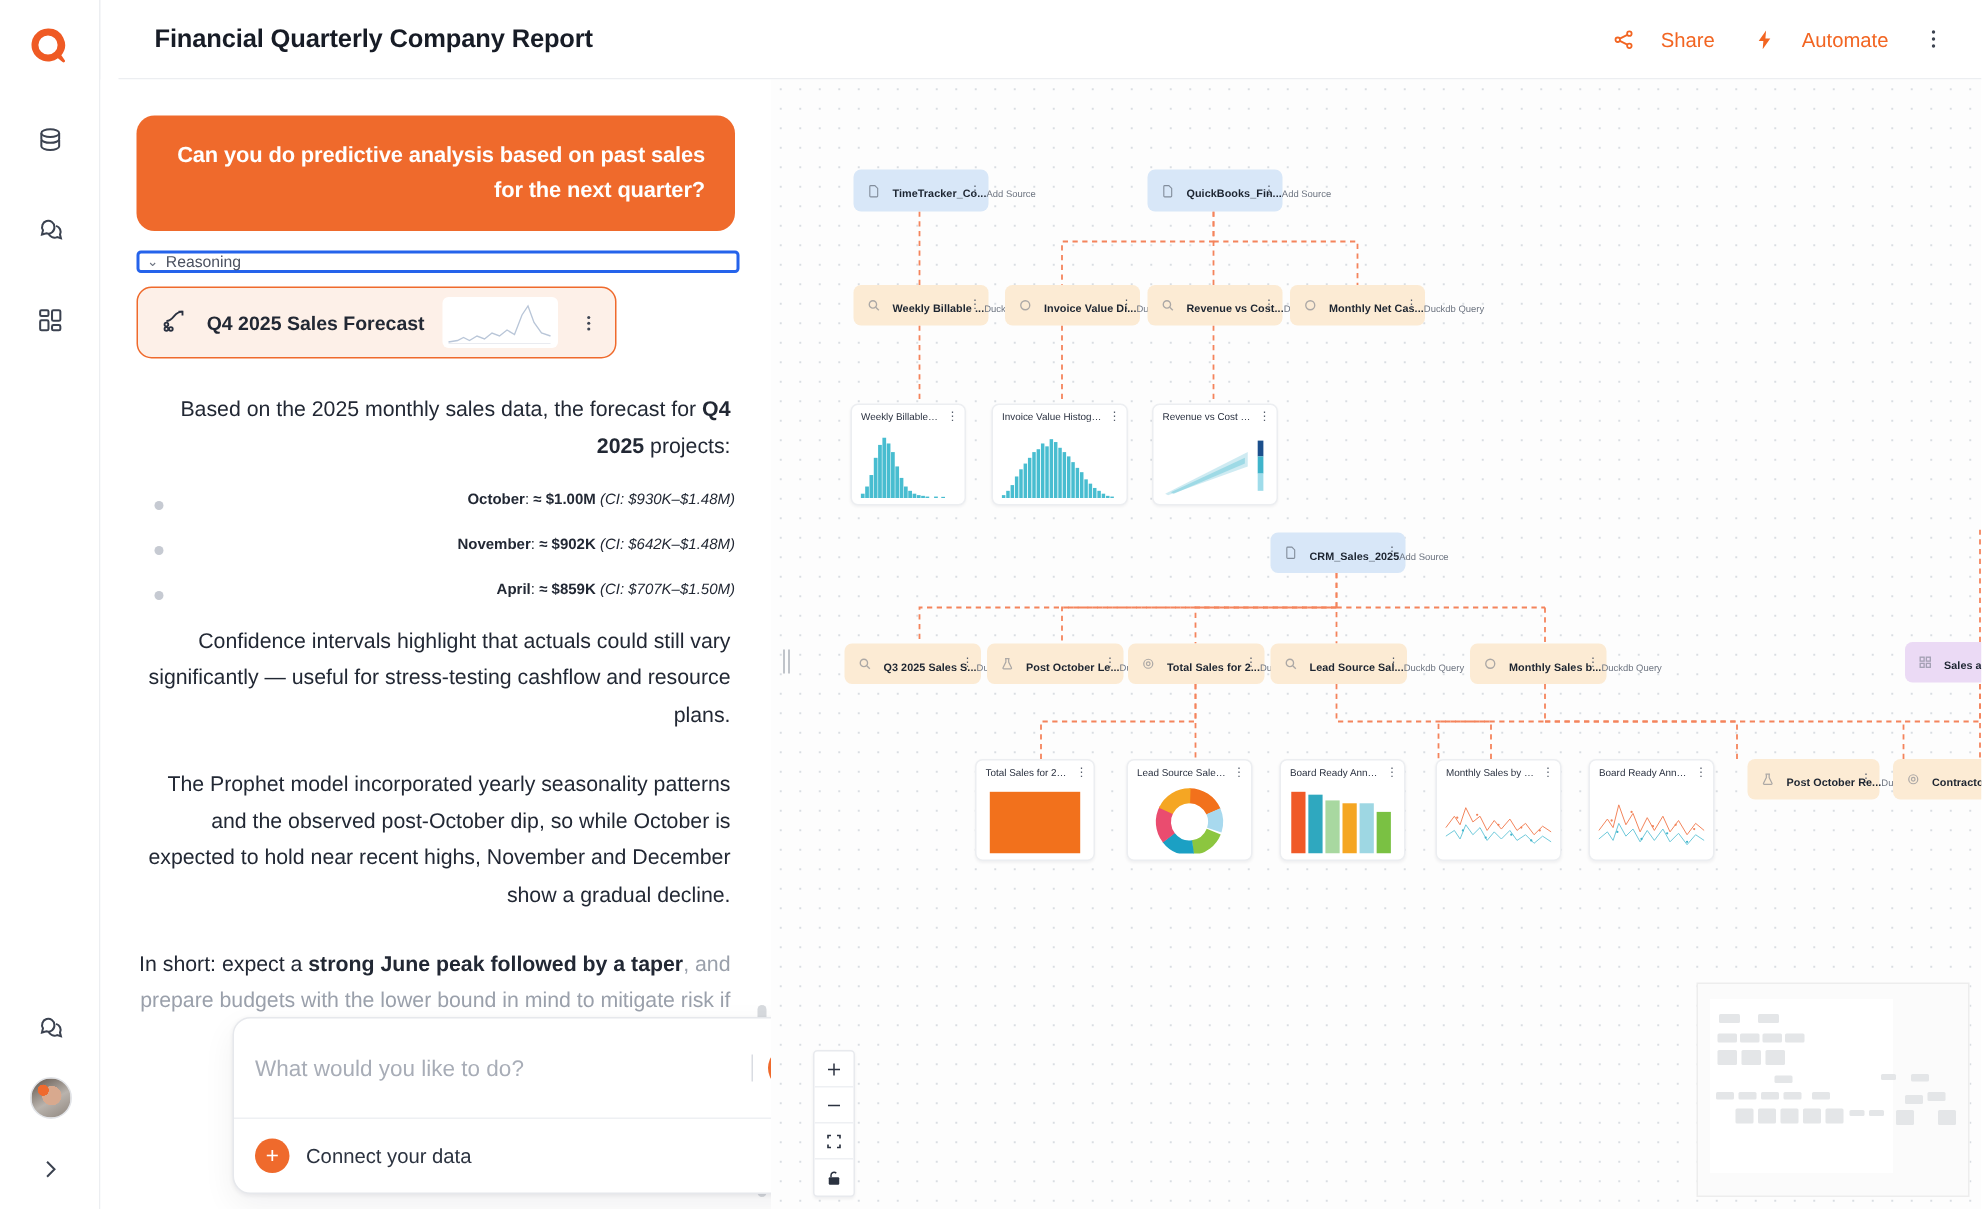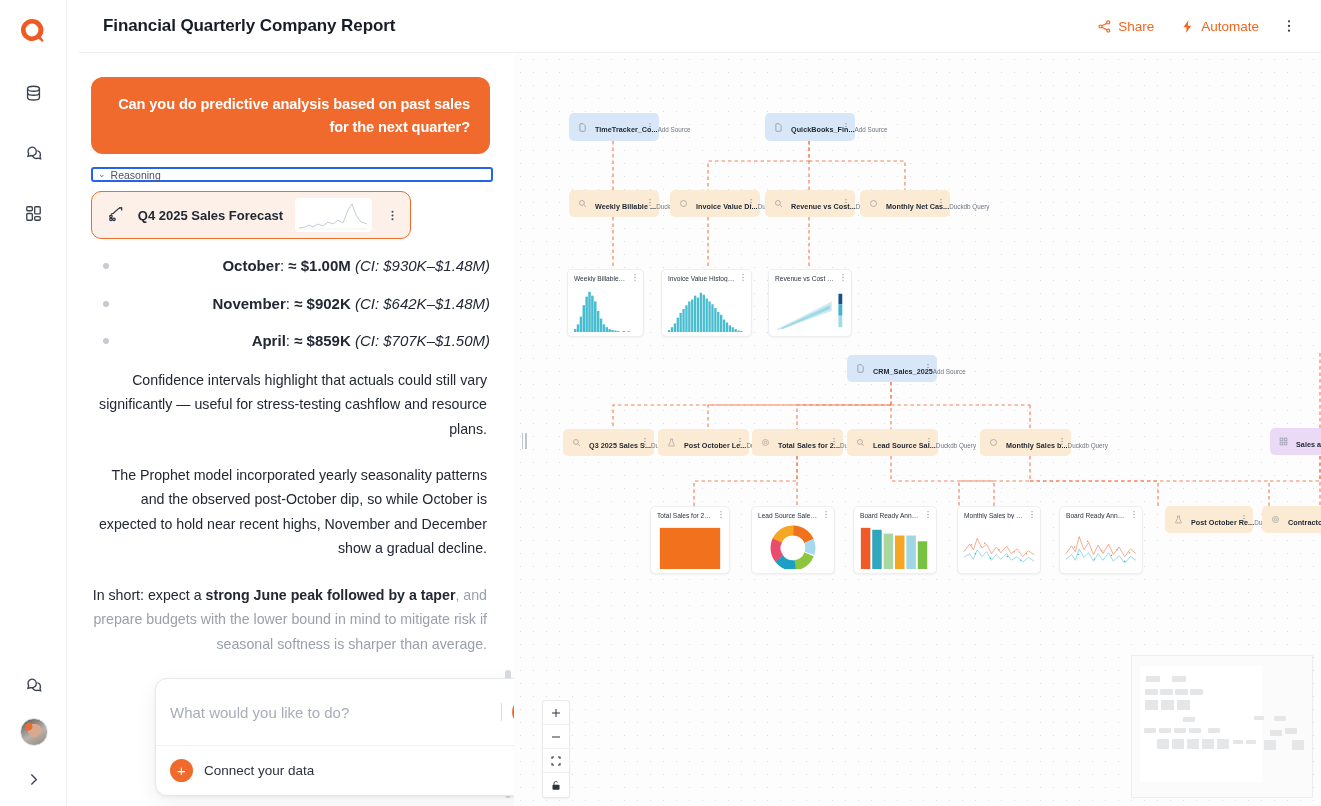--- a/index.html
+++ b/index.html
@@ -34,21 +34,21 @@
 
   
   .header {
     position: absolute; left: 79px; top: 0; right: 0; height: 53px;
     border-bottom: 1px solid #eceef1; background:#fff;
     display:flex; align-items:center; padding: 0 18px 0 24px;
   }
   .header h1 { font-size: 17px; font-weight: 700; letter-spacing: -0.1px; color:#171c26; }
   .header-actions { margin-left:auto; display:flex; align-items:center; gap: 6px; }
   .hbtn {
-    display:flex; align-items:center; gap:6px; padding: 6px 10px; border-radius:7px;
+    display:flex; align-items:center; gap:17px; padding: 6px 10px; border-radius:7px;
     color:#f26522; font-size:13.5px; cursor:pointer; background:transparent; border:0;
     font-family:"Liberation Sans", sans-serif;
   }
   .kebab { width:28px; height:28px; display:flex; align-items:center; justify-content:center; border-radius:6px; cursor:pointer; color:#3c4椎; }
 
   
   .chat {
     position:absolute; left:67px; top:53px; width: 447px; height: 753px;
     background:#fff; overflow:hidden;
   }
@@ -72,21 +72,21 @@
     background:#fdf0e8; display:flex; align-items:center; padding: 0 10px 0 14px; gap: 12px; cursor:pointer;
   }
   .forecast-title { font-size: 13px; font-weight: 600; color:#222834; white-space:nowrap; }
   .forecast-thumb { width: 78px; height: 34px; background:#fff; border-radius:4px; margin-left:auto; position:relative; overflow:hidden; }
   .fc-kebab { width:16px; display:flex; align-items:center; justify-content:center; color:#3f4654; }
 
   .para { margin-top: 22px; font-size: 14.2px; line-height: 1.72; color:#222834; max-width: 396px; }
   .para b { font-weight: 700; }
   ul.bullets { margin: 16px 0 0 6px; list-style:none; }
   ul.bullets li {
-    position:relative; padding-left: 26px; font-size: 15px; line-height: 1.5;
+    position:relative; padding-left: 26px; font-size: 10px; line-height: 1.5;
     margin-bottom: 15px; color:#222834;
   }
   ul.bullets li::before {
     content:""; position:absolute; left: 6px; top: 8px; width:6px; height:6px;
     border-radius:50%; background:#c6cad2;
   }
   ul.bullets b { font-weight:700; }
   ul.bullets i { font-style: italic; color:#222834; }
   .fade-tail { color:#9aa0ab; }
 
@@ -269,20 +269,21 @@
         </span>
         <span class="fc-kebab">
           <svg width="13" height="13" viewBox="0 0 24 24" fill="#3f4654">
             <circle cx="12" cy="5" r="1.9"></circle>
               <circle cx="12" cy="12" r="1.9"></circle>
               <circle cx="12" cy="19" r="1.9"></circle>
           </svg>
         </span>
       </div>
 
+      <p class="para"><span>Based on the 2025 monthly sales data, the forecast for </span><b>Q4 2025</b><span> projects:</span></p>
 
       <ul class="bullets">
         <li><b>October</b>: <b>≈ $1.00M</b> <i>(CI: $930K–$1.48M)</i></li>
         <li><b>November</b>: <b>≈ $902K</b> <i>(CI: $642K–$1.48M)</i></li>
         <li><b>April</b>: <b>≈ $859K</b> <i>(CI: $707K–$1.50M)</i></li>
       </ul>
 
       <p class="para" style="margin-top:0">Confidence intervals highlight that actuals could still vary significantly — useful for stress-testing cashflow and resource plans.</p>
       <p class="para">The Prophet model incorporated yearly seasonality patterns and the observed post-October dip, so while October is expected to hold near recent highs, November and December show a gradual decline.</p>
       <p class="para"><span>In short: expect a </span><b>strong June peak followed by a taper</b><span class="fade-tail">, and prepare budgets with the lower bound in mind to mitigate risk if seasonal softness is sharper than average.</span></p>

